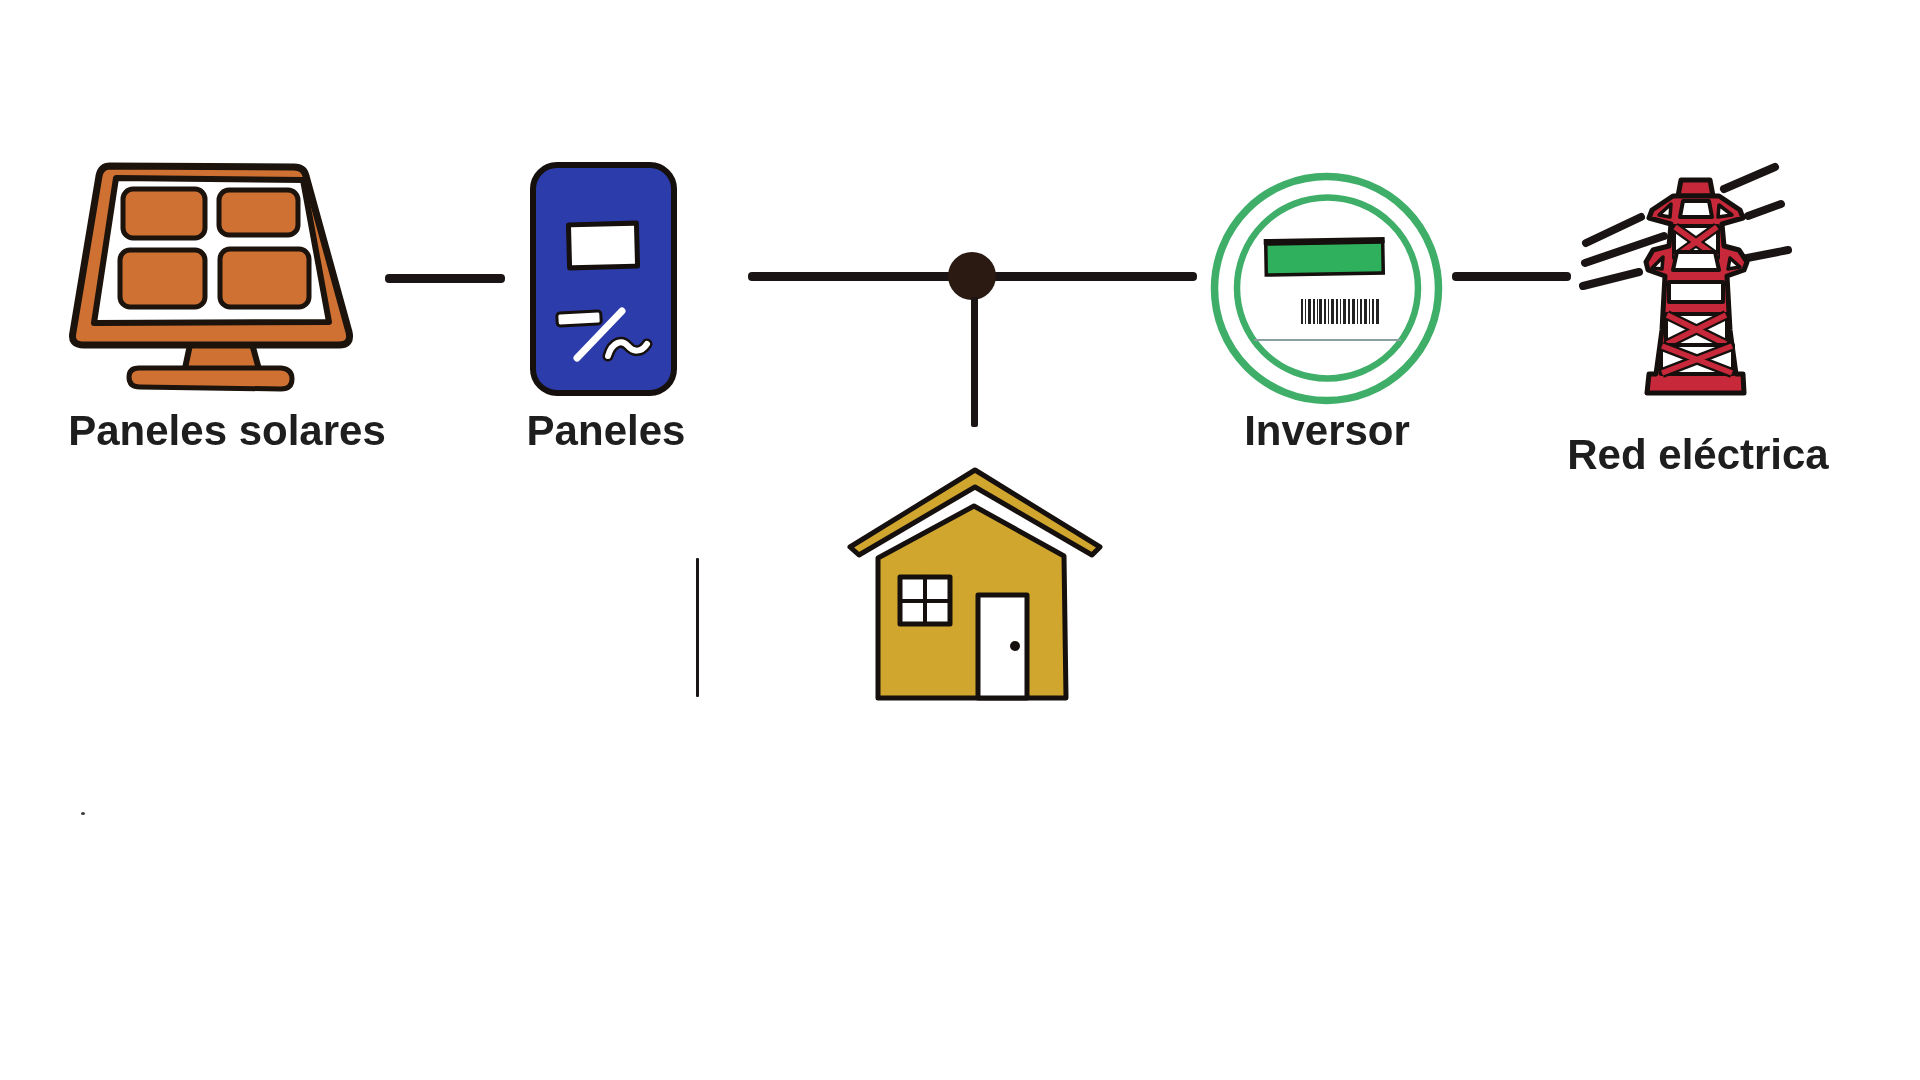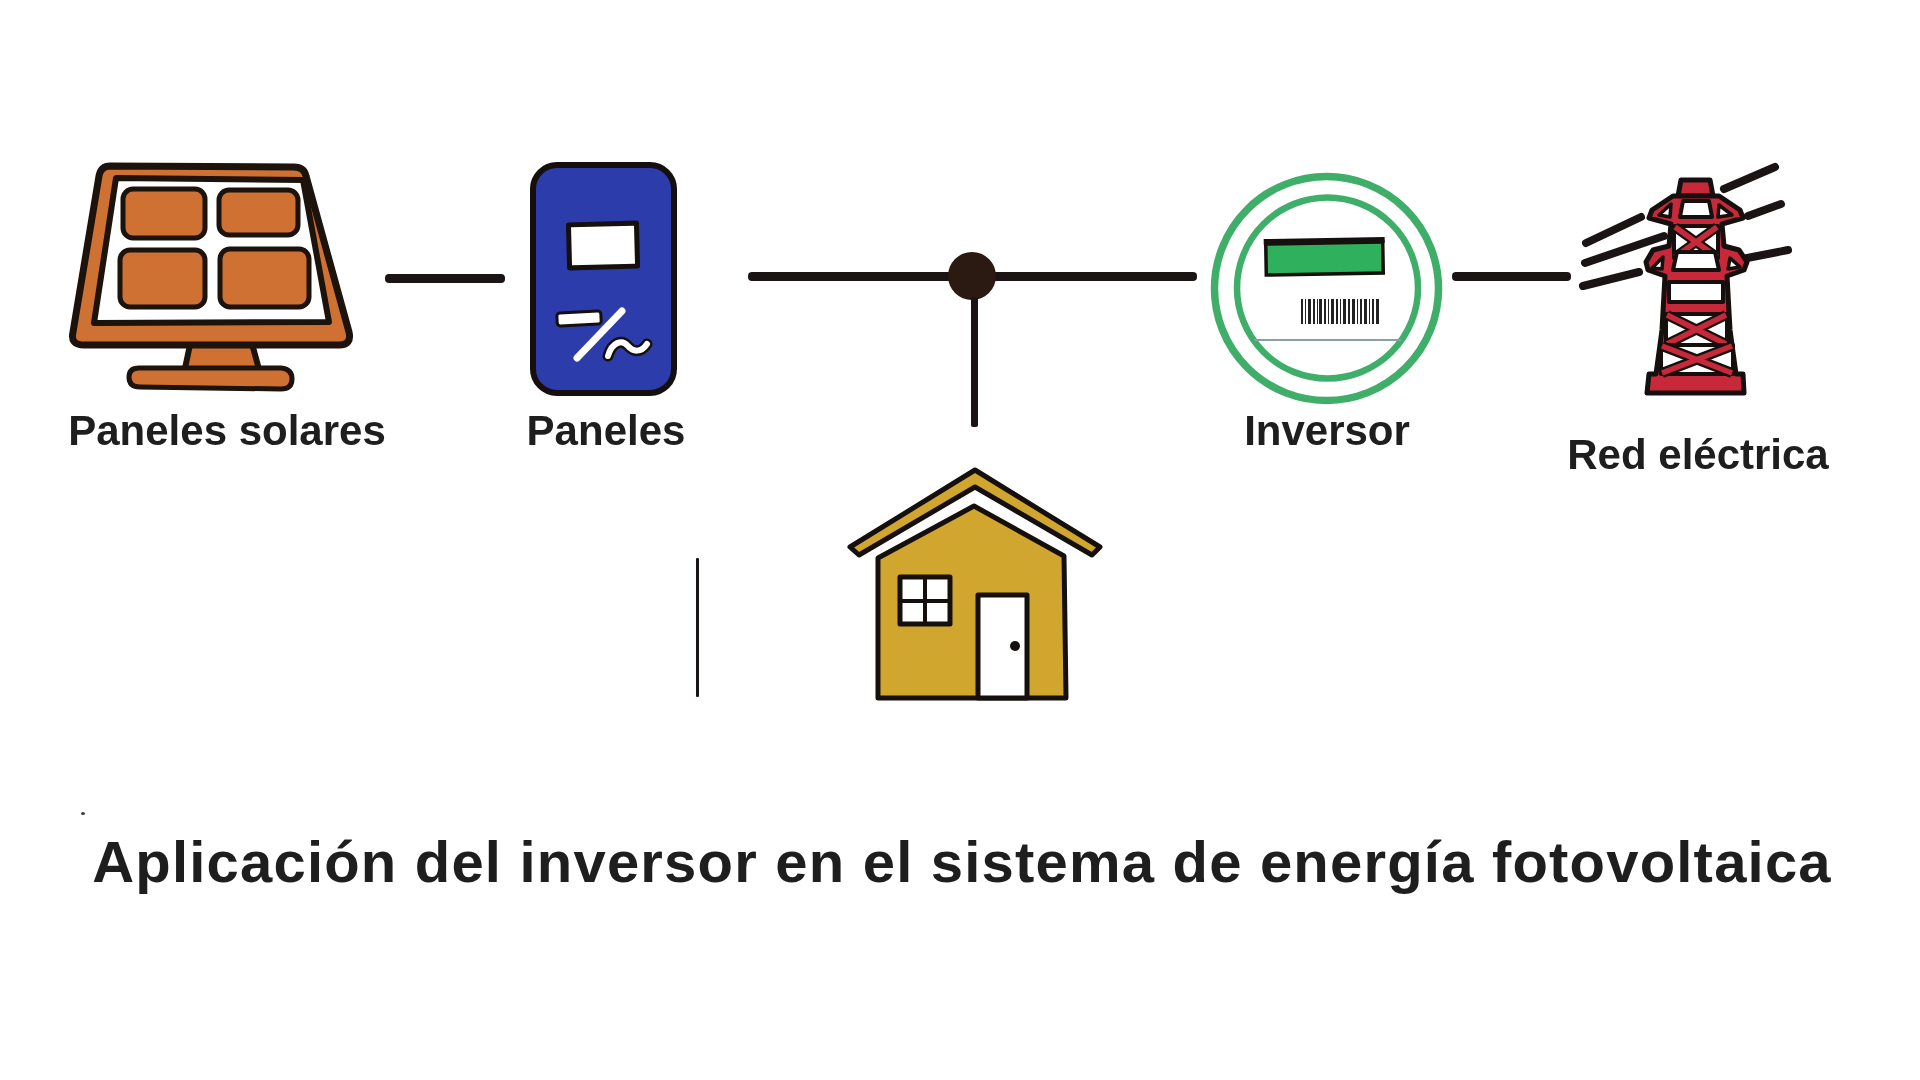--- a/index.html
+++ b/index.html
@@ -199,15 +199,14 @@
         <line x1="157" y1="188" x2="87" y2="215" stroke="var(--tower-red)" stroke-width="5.5"></line>
       </g>
     </g>
   </svg>
 
   <div class="node-label label-lg" style="left:227px; top:410px;">Paneles solares</div>
   <div class="node-label label-lg" style="left:606px; top:410px;">Paneles</div>
   <div class="node-label label-lg" style="left:1327px; top:410px;">Inversor</div>
   <div class="node-label label-lg" style="left:1698px; top:434px;">Red eléctrica</div>
 
-  <div id="title">Aplicación del inversor en el sistema de energía fotovoltaica</div>
 
 </div>
 
 </body></html>

